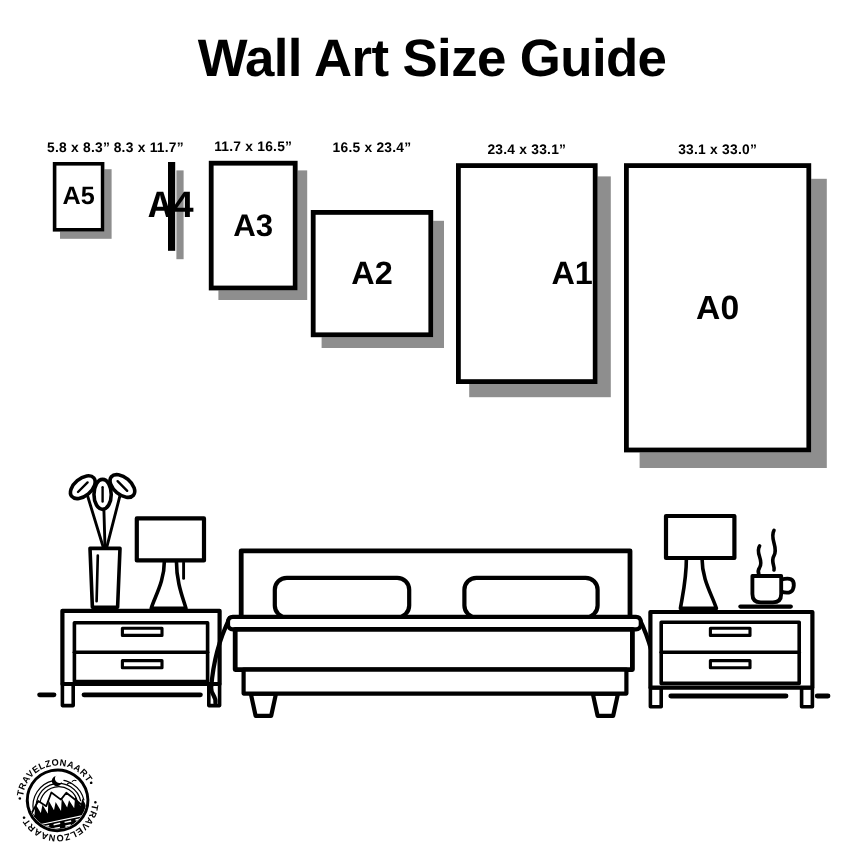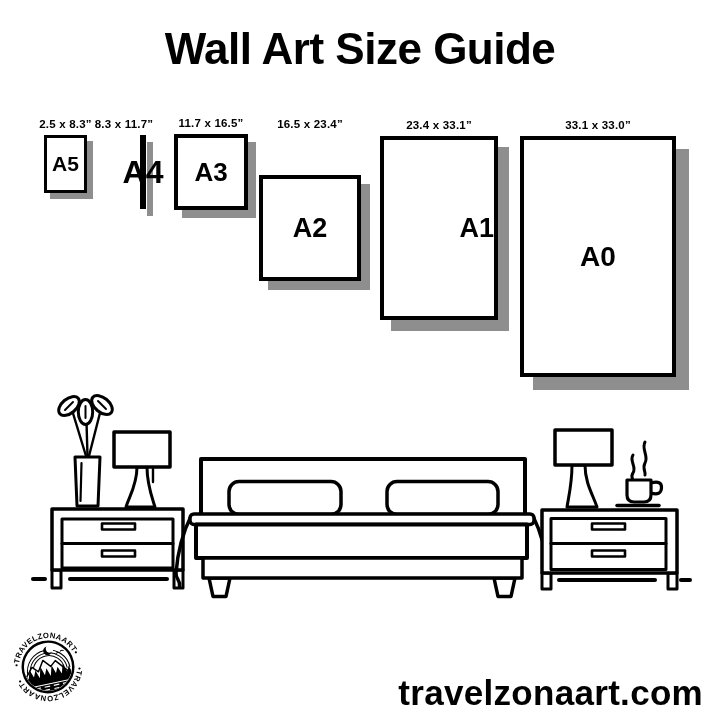--- a/index.html
+++ b/index.html
@@ -24,22 +24,22 @@
   }
   .paper {
     width:100%; height:100%; background:#fff;
     border:3px solid var(--ink);
     display:flex; align-items:center; justify-content:center;
     font-weight:bold; color:var(--ink);
   }
   .sz-a5 { left:44px;  top:135px; width:43px;  height:58px;  }
   .sz-a5 .paper { box-shadow:6px 6px 0 var(--shadow); font-size:21px; }
   .sz-a4 { left:104px; top:135px; width:40px;  height:74px;padding-left:36px;  }
-  .sz-a4 .paper { box-shadow:7px 7px 0 var(--shadow); font-size:32px; }
-  .sz-a3 { left:174px; top:134px; width:74px;  height:76px; }
+  .sz-a4 .paper { box-shadow:7px 7px 0 var(--shadow); font-size:32px;font-family:Liberation Mono, monospace; }
+  .sz-a3 { left:174px; top:134px; width:74px;  height:108px; }
   .sz-a3 .paper { box-shadow:8px 8px 0 var(--shadow); font-size:26px; border-width:4px; }
   .sz-a2 { left:259px; top:135px; width:102px; height:106px; }
   .sz-a2 .paper { box-shadow:9px 9px 0 var(--shadow); font-size:27px; border-width:4px;margin-top:40px; }
   .sz-a1 { left:380px; top:136px; width:118px; height:184px; }
   .sz-a1 .paper { box-shadow:11px 11px 0 var(--shadow); font-size:27px; border-width:4px;justify-content:flex-end; }
   .sz-a0 { left:520px; top:136px; width:156px; height:241px; }
   .sz-a0 .paper { box-shadow:13px 13px 0 var(--shadow); font-size:28px; border-width:4px; }
   
   .scene { position:absolute; left:25px; top:383px; width:670px; height:217px; }
   
@@ -51,21 +51,21 @@
 </style>
 </head>
 <body>
 
 <div class="stage">
 
   <h1 class="page-title">Wall Art Size Guide</h1>
 
   <div>
     <div class="size-col sz-a5">
-      <div class="dim">2.5 x 8.3”</div>
+      <div class="dim">5.8 x 8.3”</div>
       <div class="paper">
         <span>A5</span>
       </div>
     </div>
     <div class="size-col sz-a4">
       <div class="dim">8.3 x 11.7”</div>
       <div class="paper">
         <span>A4</span>
       </div>
     </div>
@@ -199,15 +199,14 @@
         <path d="M 18 58 L 29 45 L 35 51 L 42 40 L 49 48 L 55 43 L 65 55 L 70 60 Z" fill="#fff" stroke="var(--ink)" stroke-width="1.6" stroke-linejoin="round"></path>
         <path d="M 16 62 L 18.5 61 L 20 50 L 23 57 L 26 47 L 29 56 L 32 49 L 35 58 L 38 46 L 41 56 L 44 49 L 47 58 L 50 47 L 53 56 L 56 50 L 59 58 L 62 48 L 65 57 L 68 51 L 71 62 L 71 66 L 16 66 Z" fill="var(--ink)"></path>
         <rect x="16" y="66" width="60" height="10" fill="var(--ink)"></rect>
         <path d="M 16 66 H 72" stroke="#fff" stroke-width="1"></path>
         <path d="M 18 68.5 H 70" stroke="#fff" stroke-width="1.3" stroke-dasharray="6 4"></path>
         <path d="M 18 72 H 70" stroke="#fff" stroke-width="1.3" stroke-dasharray="5 5"></path>
       </g>
     </g>
   </svg>
 
-  <div class="website">travelzonaart.com</div>
 
 </div>
 
 </body></html>

